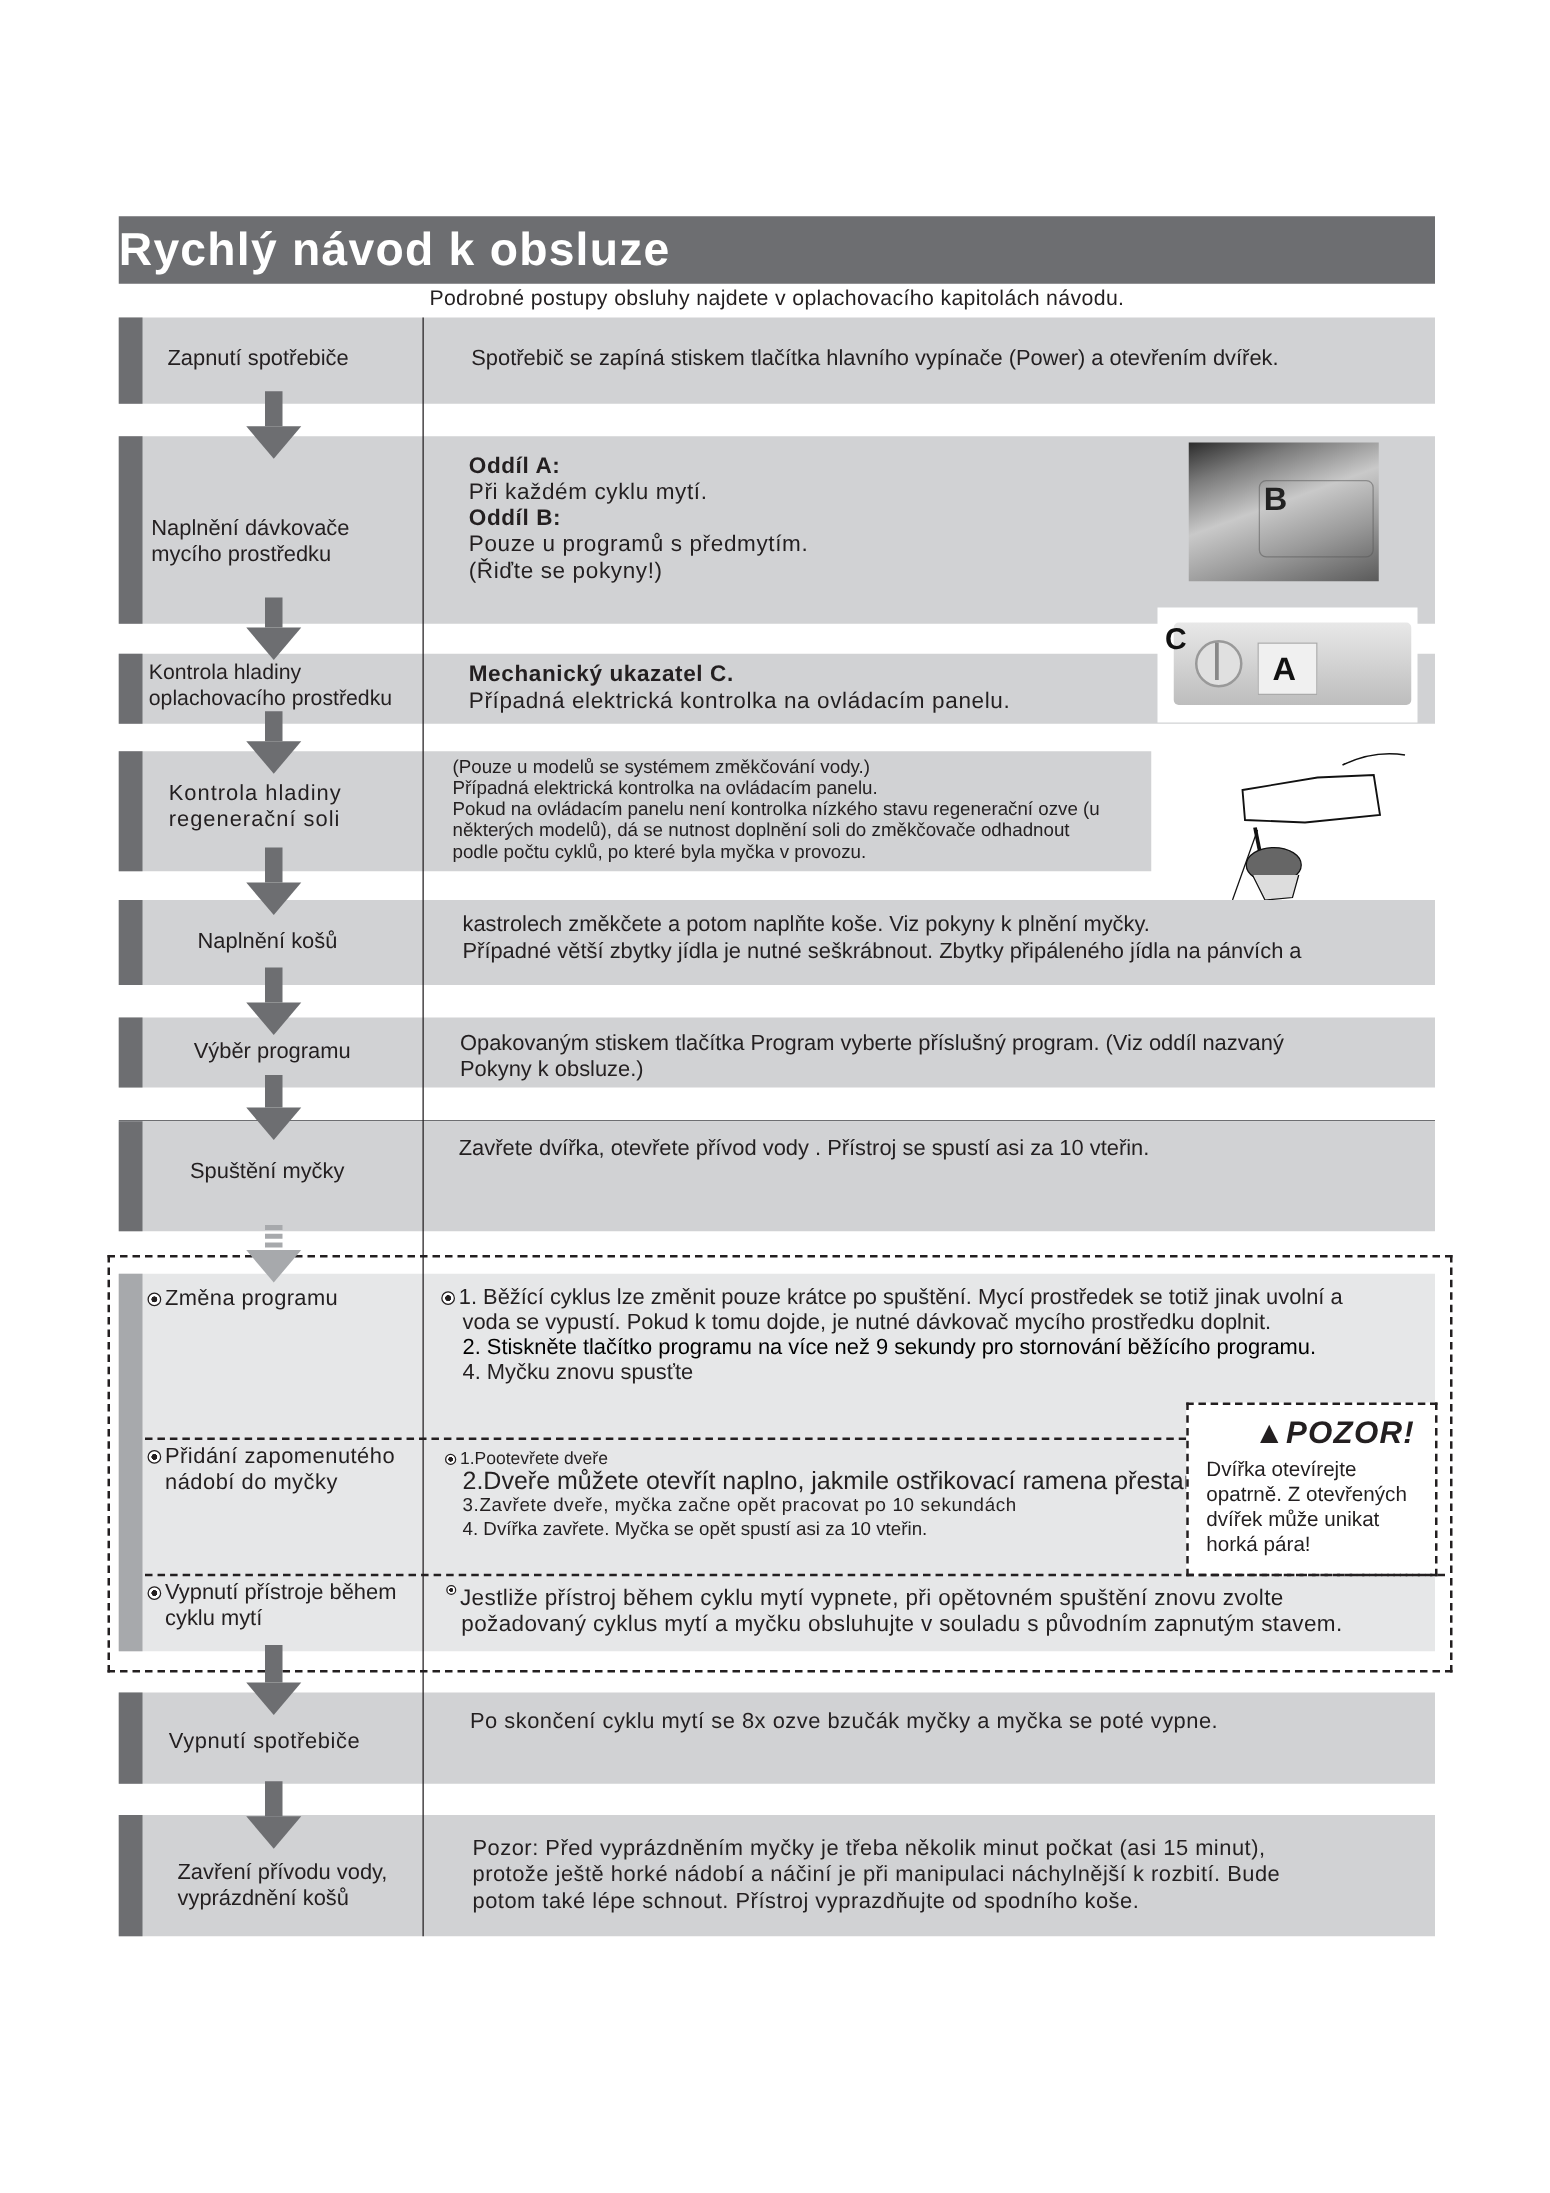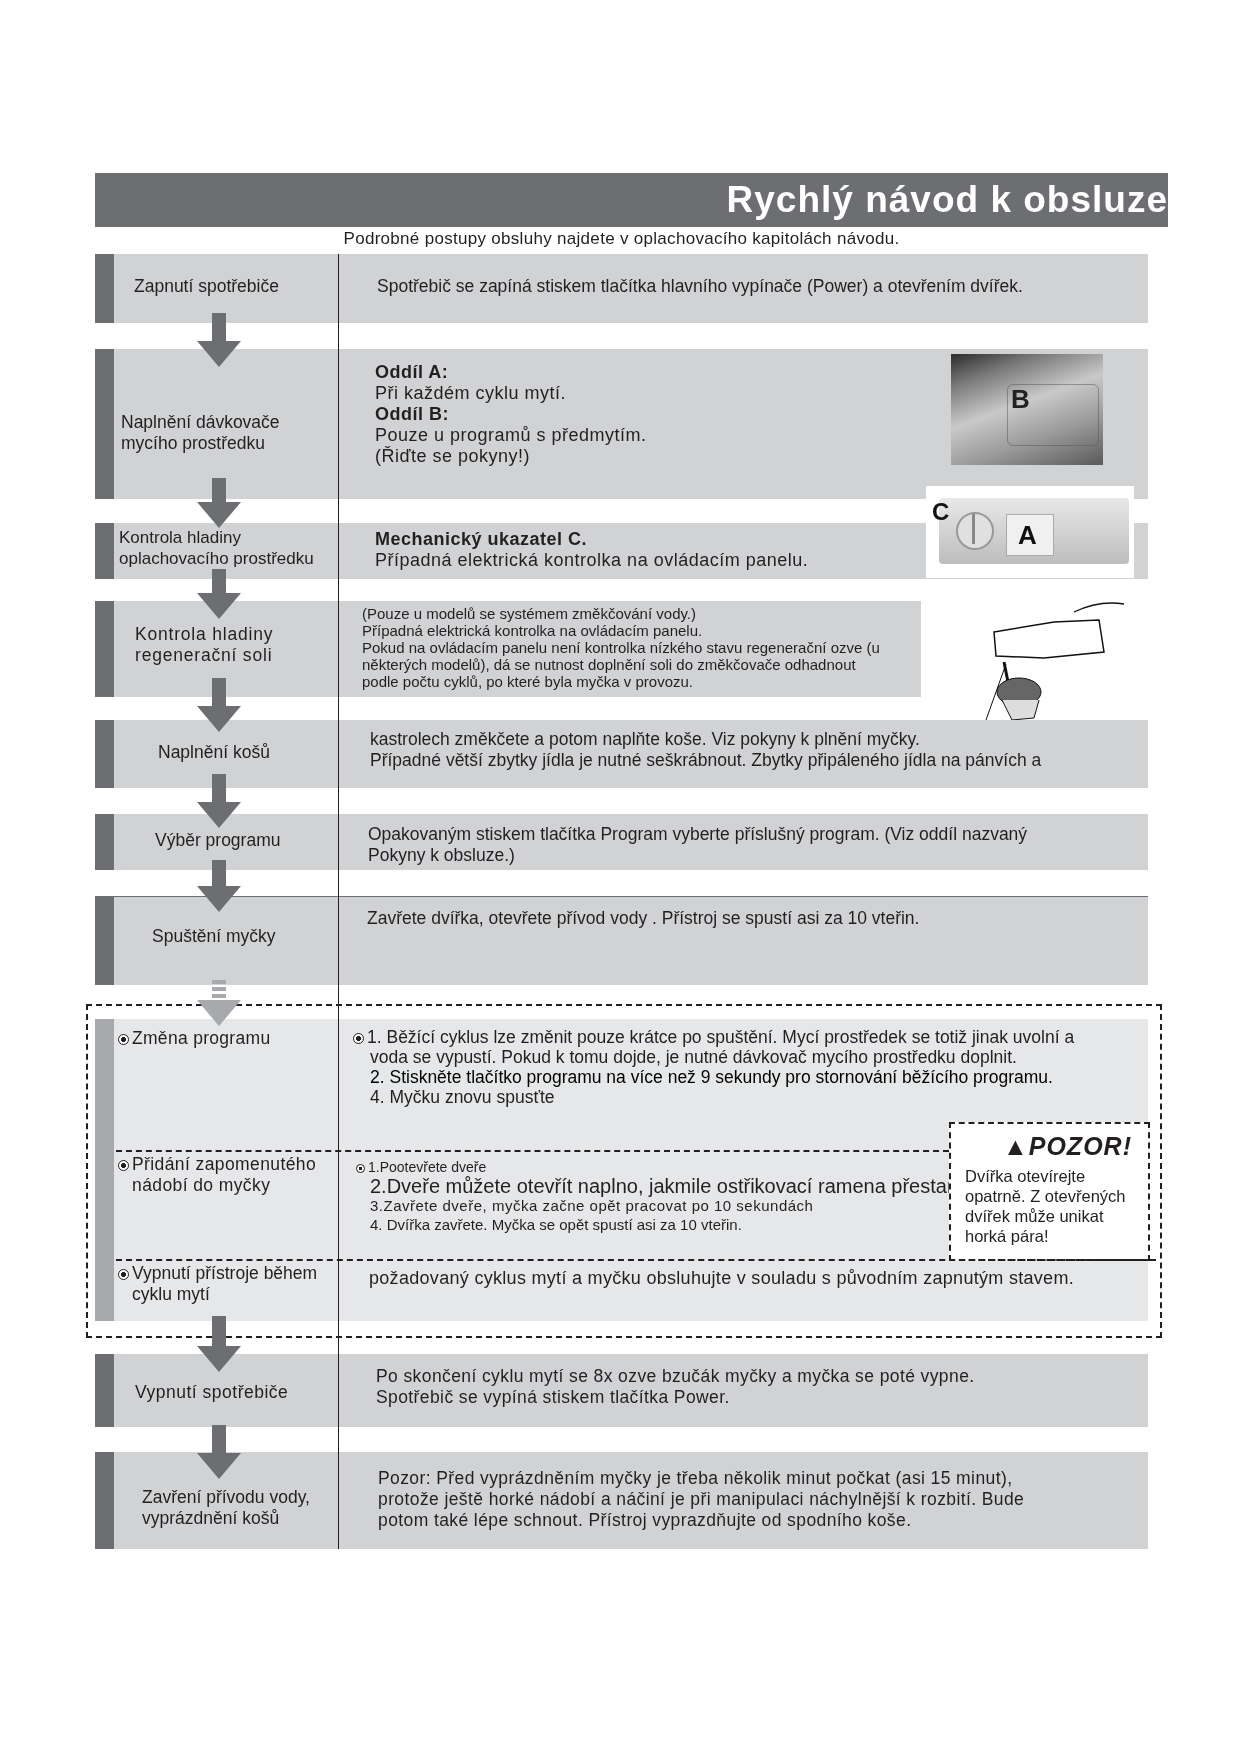--- a/index.html
+++ b/index.html
@@ -1,20 +1,20 @@
 <!DOCTYPE html>
 <html><head>
 <meta charset="utf-8">
 <style>
   html, body { margin:0; padding:0; background:#ffffff; }
   body { width:1240px; height:1754px; position:relative; overflow:hidden;
          font-family:"Liberation Sans", sans-serif; color:#231f20; }
   .abs { position:absolute; }
   .title-bar { left:95px; top:173px; width:1053px; height:54px; background:#6d6e71;
-               color:#fff; font-weight:bold; font-size:37px; text-align:right; line-height:54px; letter-spacing:1px;padding-left:20px; }
+               color:#fff; font-weight:bold; font-size:37px; text-align:left; line-height:54px; letter-spacing:1px; }
   .subtitle { left:95px; top:229px; width:1053px; text-align:center; font-size:17px; letter-spacing:0.3px; }
   .band { position:absolute; left:95px; width:1053px; background:#d1d2d4; }
   .band.light { background:#e6e7e8; }
   .accent { position:absolute; left:95px; width:19px; background:#6d6e71; }
   .accent.light { background:#a7a9ac; }
   .divider { position:absolute; left:338px; width:1px; background:#231f20; }
   .label { position:absolute; font-size:17.5px; line-height:21px; }
   .desc { position:absolute; font-size:17.5px; line-height:21px; }
   .desc.small { font-size:15px; line-height:17px; }
   .bold { font-weight:bold; }
@@ -164,29 +164,29 @@
     <div>horká pára!</div>
   </div>
 </div>
 <div class="hdash" style="left:116px;top:1259px;width:1040px"></div>
 
 <div class="label" style="left:118px;top:1263px">
   <div><span class="bullet"></span><span>Vypnutí přístroje během</span></div>
   <div style="padding-left:14px">cyklu mytí</div>
 </div>
 <div class="desc" style="left:357px;top:1268px;font-size:18px;letter-spacing:0.3px">
+  <div><span class="bullet" style="width:6px;height:6px;vertical-align:top"></span><span>Jestliže přístroj během cyklu mytí vypnete, při opětovném spuštění znovu zvolte</span></div>
   <div style="padding-left:12px">požadovaný cyklus mytí a myčku obsluhujte v souladu s původním zapnutým stavem.</div>
 </div>
 
 <div class="band" style="top:1354px;height:73px"></div>
 <div class="accent" style="top:1354px;height:73px"></div>
 <div class="label" style="left:135px;top:1382px;letter-spacing:0.5px">Vypnutí spotřebiče</div>
 <div class="desc" style="left:376px;top:1366px;letter-spacing:0.4px">
   <div>Po skončení cyklu mytí se 8x ozve bzučák myčky a myčka se poté vypne.</div>
-    <div>Spotřebič se vypíná stiskem tlačítka Power.</div>
 </div>
 
 <div class="band" style="top:1452px;height:97px"></div>
 <div class="accent" style="top:1452px;height:97px"></div>
 <div class="label" style="left:142px;top:1487px">
   <div>Zavření přívodu vody,</div>
     <div>vyprázdnění košů</div>
 </div>
 <div class="desc" style="left:378px;top:1468px;letter-spacing:0.4px">
   <div>Pozor: Před vyprázdněním myčky je třeba několik minut počkat (asi 15 minut),</div>

